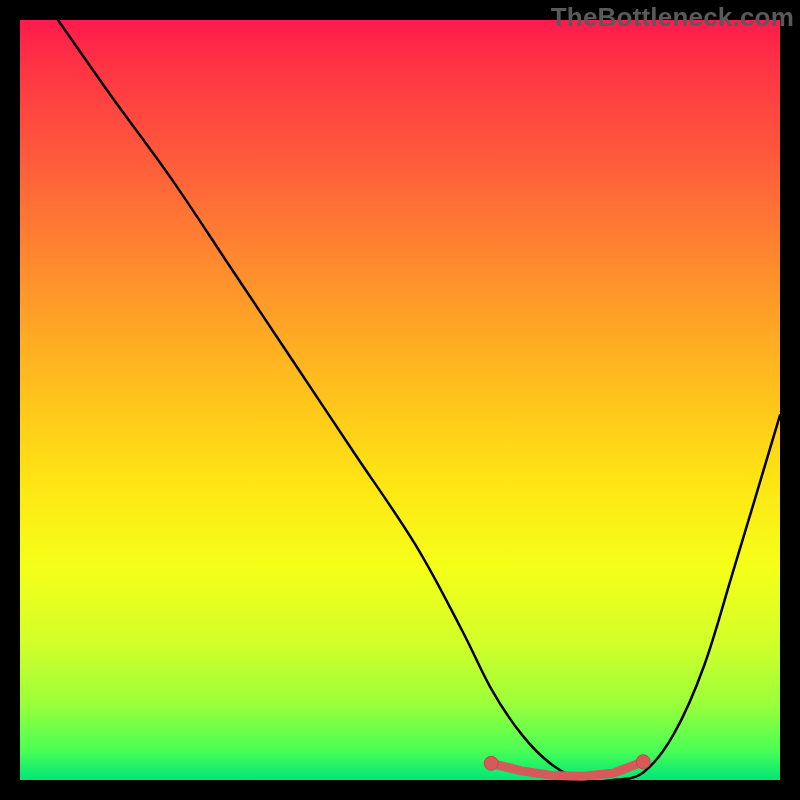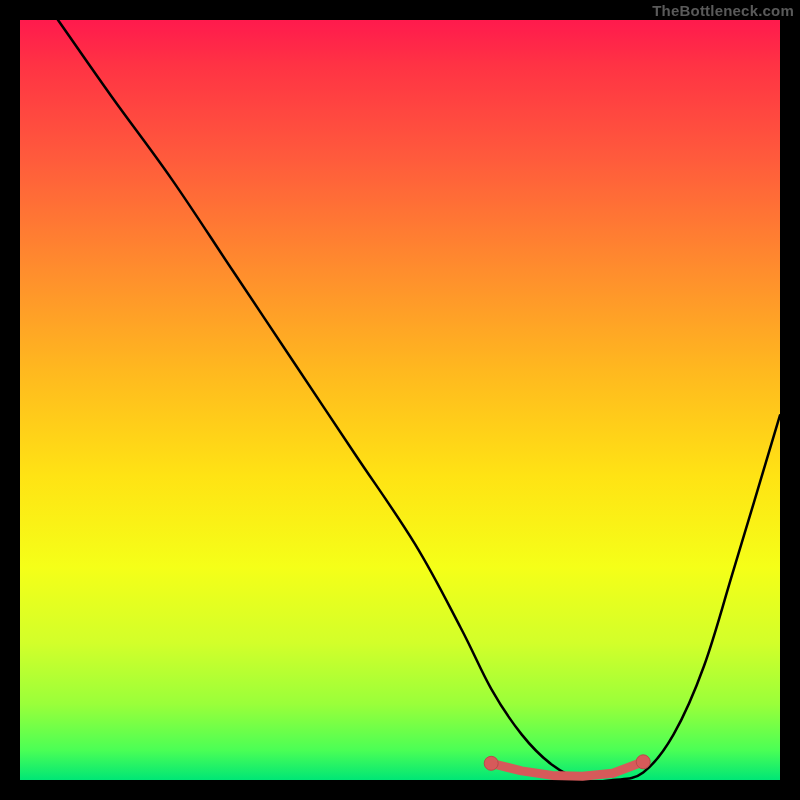--- a/index.html
+++ b/index.html
@@ -36,21 +36,21 @@
       #9aff3a 90%,
       #4cff55 96%,
       #00e676 100%
     );
   }
   .watermark {
     position: absolute;
     top: 2px;
     right: 6px;
     font-family: Arial, Helvetica, sans-serif;
-    font-size: 15px;
+    font-size: 26px;
     font-weight: 600;
     color: #5a5a5a;
     letter-spacing: 0.2px;
     user-select: none;
   }
   svg.curve {
     position: absolute;
     left: 0;
     top: 0;
     width: 760px;

